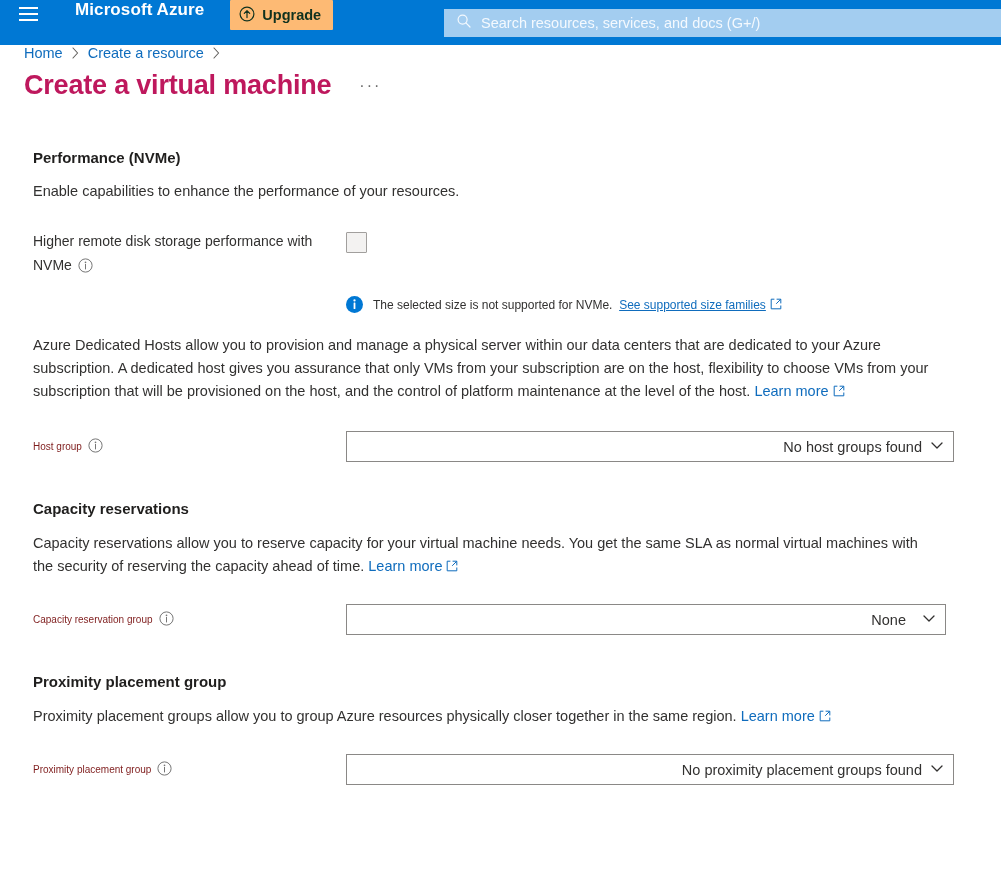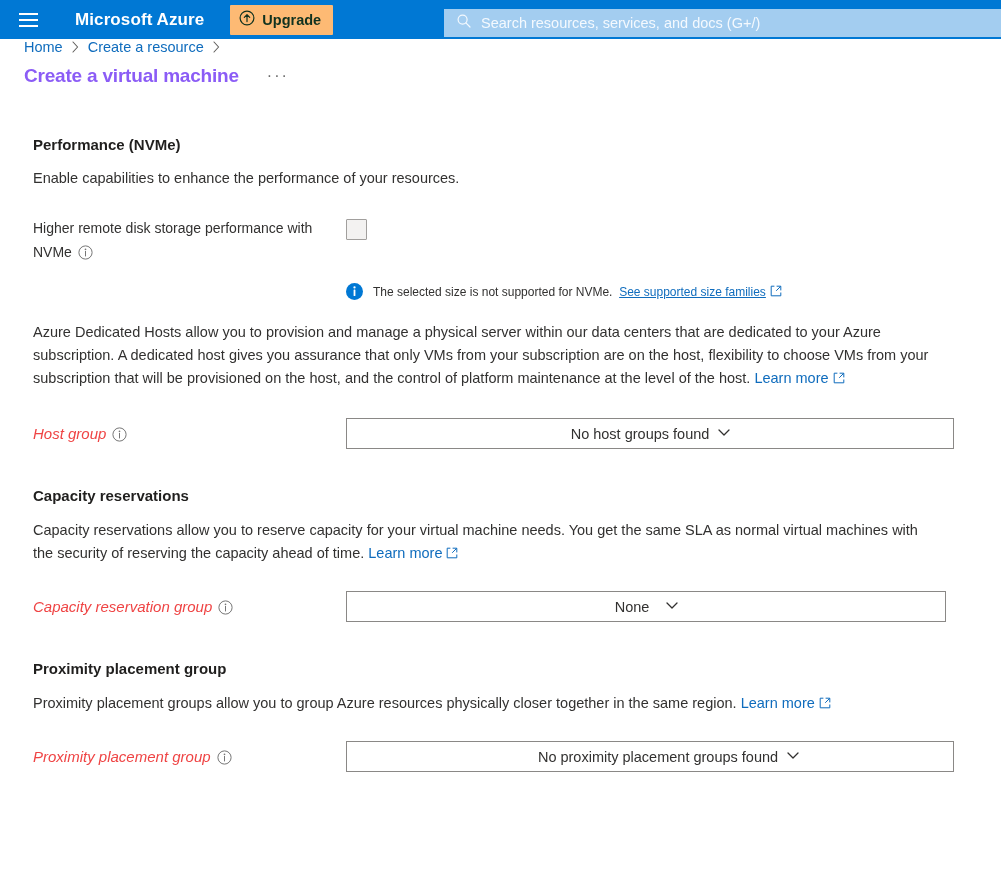--- a/index.html
+++ b/index.html
@@ -8,24 +8,23 @@
     width: 1001px; height: 882px;
     overflow: hidden;
     background: #ffffff;
     font-family: "Liberation Sans", "DejaVu Sans", sans-serif;
     color: #1b1a19;
   }
 
   
   .topbar {
     position: relative;
-    height: 39px;
+    height: 45px;
     background: #0078d4;
     display: flex;
-    align-items: center;
     padding: 0 12px 0 14px;
   }
   .hamburger {
     width: 28px; height: 28px;
     display: flex; flex-direction: column;
     justify-content: center; align-items: center;
     gap: 4px;
     cursor: pointer;
     flex: 0 0 auto;
   }
@@ -101,24 +100,24 @@
     font-size: 15px;
     line-height: 1;
   }
   .title-row {
     display: flex;
     align-items: center;
     margin-top: 9px;
     gap: 0;
   }
   h1.page-title {
-    font-size: 19px;
+    font-size: 27px;
     font-weight: 600;
     margin: 0;
-    color: #8b5cf6;
+    color: #be185d;
     letter-spacing: -.2px;
   }
   .title-ellipsis {
     margin-left: 26px;
     color: #6b6b6b;
     font-size: 16px;
     letter-spacing: 2px;
     cursor: pointer;
     padding: 4px 2px;
     line-height: 1;
@@ -160,42 +159,41 @@
     vertical-align: -1px;
     margin-left: 4px;
   }
 
   
   .field-row {
     display: flex;
     align-items: flex-start;
   }
   .field-label {
-    font-size: 15px;
-    color: #ef4444;
+    font-size: 10px;
+    color: #7f1d1d;
     line-height: 22px;
     width: 313px;
     flex: 0 0 313px;
     padding-top: 5px;
     display: block;
-    font-style: italic;
   }
   .info-ico {
     display: inline-block;
     vertical-align: -3px;
     margin-left: 6px;
     cursor: pointer;
   }
   .dropdown {
     height: 31px;
     border: 1px solid #8a8886;
     background: #ffffff;
     display: flex;
     align-items: center;
-    justify-content: center;
+    justify-content: flex-end;
     padding: 0 9px 0 11px;
     font-size: 14.5px;
     color: #323130;
     cursor: pointer;
   }
   .dd-chev { flex: 0 0 auto; margin-left: 8px; }
 
   
   .nvme-row {
     margin-top: 26px;

